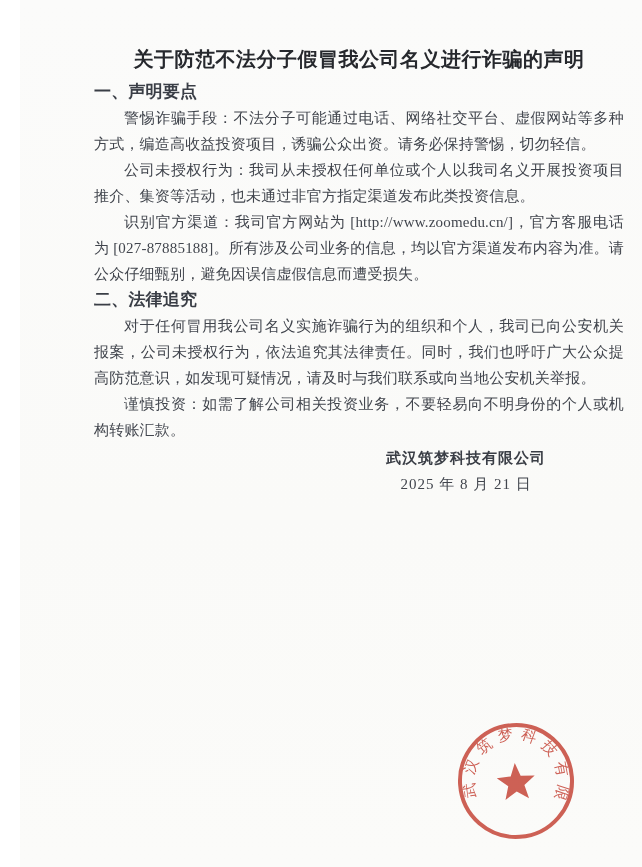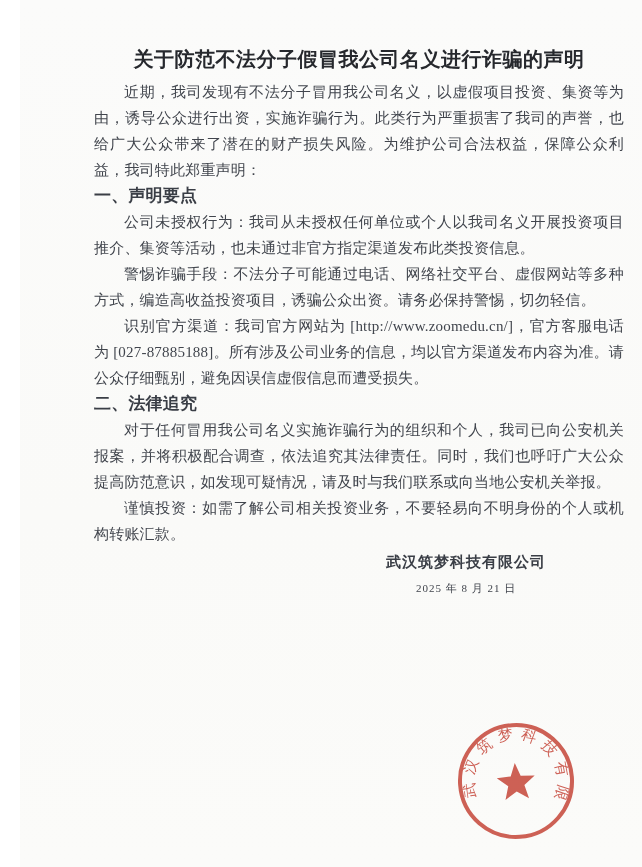--- a/index.html
+++ b/index.html
@@ -54,21 +54,21 @@
   }
   .signature .company{
     font-size:15px;
     line-height:26px;
     font-weight:bold;
     letter-spacing:1px;
     color:#3a3e46;
     white-space:nowrap;
   }
   .signature .date{
-    font-size:11px;
+    font-size:15px;
     line-height:26px;
     letter-spacing:1px;
     color:#41454d;
     white-space:nowrap;
   }
   .seal{
     position:absolute;
     left:426px;
     top:711px;
     width:140px;
@@ -80,29 +80,28 @@
   }
 </style>
 </head>
 <body>
 
 <div class="page">
   <div class="content">
 
     <h1 class="doc-title">关于防范不法分子假冒我公司名义进行诈骗的声明</h1>
 
-    <p class="para">近期，我司发现有不法分子冒用我公司名义，以虚假项目投资、集资等为由，诱导公众进行出资，实施诈骗行为。此类行为严重损害了我司的声誉，也给广大公众带来了潜在的财产损失风险。为维护公司合法权益，保障公众利益，我司特此郑重声明：</p>
 
     <p class="para sec-heading">一、声明要点</p>
+    <p class="para">警惕诈骗手段：不法分子可能通过电话、网络社交平台、虚假网站等多种方式，编造高收益投资项目，诱骗公众出资。请务必保持警惕，切勿轻信。</p>
     <p class="para">公司未授权行为：我司从未授权任何单位或个人以我司名义开展投资项目推介、集资等活动，也未通过非官方指定渠道发布此类投资信息。</p>
-    <p class="para">警惕诈骗手段：不法分子可能通过电话、网络社交平台、虚假网站等多种方式，编造高收益投资项目，诱骗公众出资。请务必保持警惕，切勿轻信。</p>
     <p class="para">识别官方渠道：我司官方网站为 [http://www.zoomedu.cn/]，官方客服电话为 [027-87885188]。所有涉及公司业务的信息，均以官方渠道发布内容为准。请公众仔细甄别，避免因误信虚假信息而遭受损失。</p>
 
     <p class="para sec-heading">二、法律追究</p>
-    <p class="para">对于任何冒用我公司名义实施诈骗行为的组织和个人，我司已向公安机关报案，并将积极配合调查，依法追究其法律责任。同时，我们也呼吁广大公众提高防范意识，如发现可疑情况，请及时与我们联系或向当地公安机关举报。</p>
+    <p class="para">对于任何冒用我公司名义实施诈骗行为的组织和个人，我司已向公安机关报案，公司未授权行为，依法追究其法律责任。同时，我们也呼吁广大公众提高防范意识，如发现可疑情况，请及时与我们联系或向当地公安机关举报。</p>
 
     <p class="para">谨慎投资：如需了解公司相关投资业务，不要轻易向不明身份的个人或机构转账汇款。</p>
 
 
     <div class="signature">
       <div class="company">武汉筑梦科技有限公司</div>
       <div class="date">2025 年 8 月 21 日</div>
     </div>
   </div>
 

